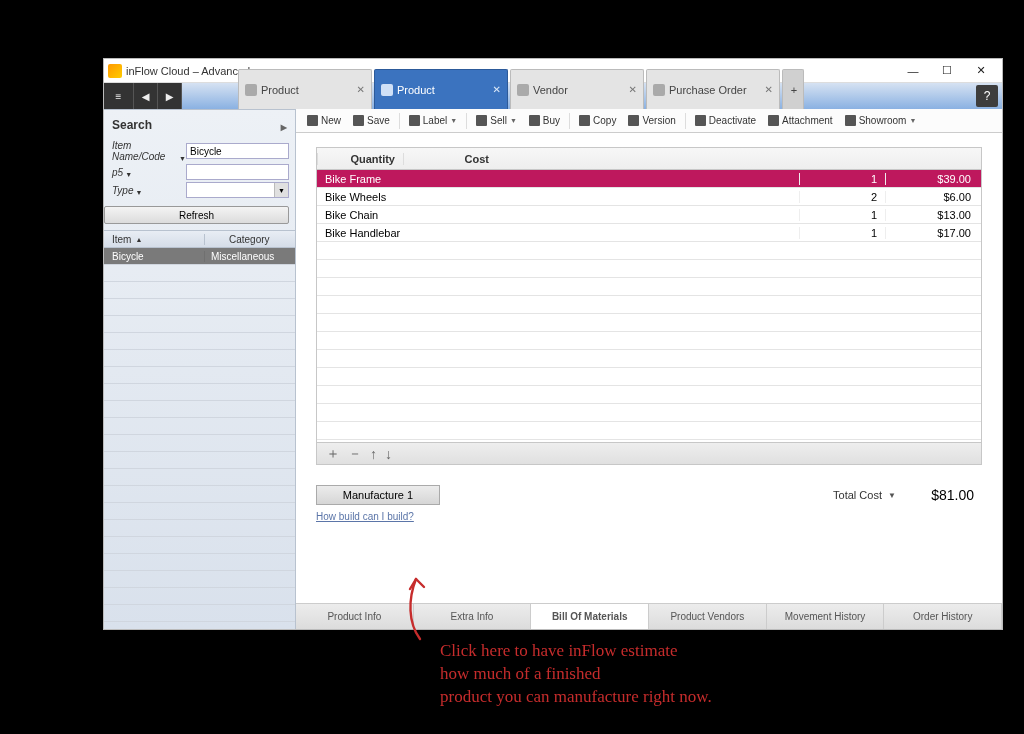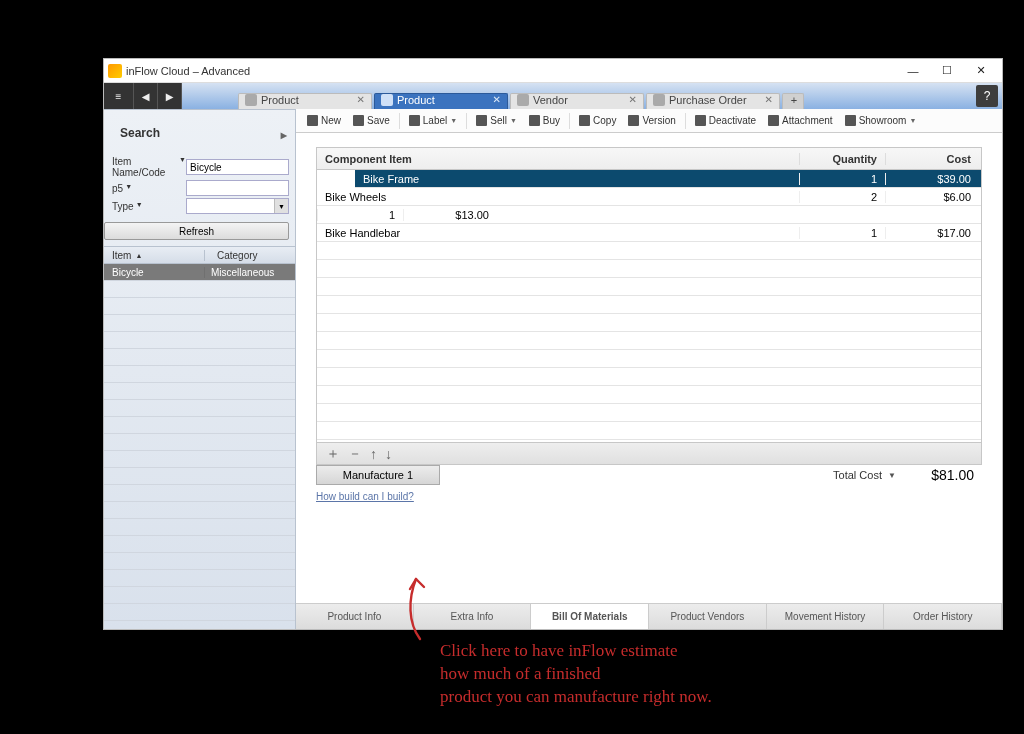--- a/index.html
+++ b/index.html
@@ -7,71 +7,71 @@
   .window { position: absolute; left: 103px; top: 58px; width: 900px; height: 572px; background: #fff; border: 1px solid #bbb; box-shadow: 0 4px 12px rgba(0,0,0,0.3); }
   .titlebar { height: 24px; display: flex; align-items: center; padding: 0 4px; background: #fff; border-bottom: 1px solid #ddd; }
   .titlebar .logo { width: 14px; height: 14px; margin-right: 4px; background: linear-gradient(135deg,#f90,#fc0); border-radius: 2px; }
   .titlebar .title { font-size: 11px; color: #333; flex: 1; }
   .titlebar .ctl { width: 34px; height: 20px; display: flex; align-items: center; justify-content: center; font-size: 11px; color: #222; }
   .tabstrip { height: 26px; background: linear-gradient(#d6e2f2,#8ab1e2); display: flex; align-items: stretch; }
   .navbox { display: flex; align-items: stretch; }
   .navbtn { width: 24px; background: #333; color: #eee; display: flex; align-items: center; justify-content: center; font-size: 10px; border-right: 1px solid #555; }
   .navbtn.menu { width: 30px; }
   .tabs { display: flex; align-items: flex-end; padding-left: 56px; flex: 1; gap: 2px; }
-  .tab { height: 16px; width: 134px; background: #e4e4e4; border: 1px solid #bbb; border-bottom: none; border-radius: 2px 2px 0 0; display: flex; align-items: flex-start; padding: 0 4px 0 6px; font-size: 11px; color: #444; gap: 4px; }
+  .tab { height: 40px; width: 134px; background: #e4e4e4; border: 1px solid #bbb; border-bottom: none; border-radius: 2px 2px 0 0; display: flex; align-items: center; padding: 0 4px 0 6px; font-size: 11px; color: #444; gap: 4px; }
   .tab.active { background: #3b73bf; color: #fff; border-color: #2c5a9a; }
   .tab .tabicon { width: 12px; height: 12px; background: #aaa; border-radius: 2px; flex-shrink: 0; }
   .tab.active .tabicon { background: #cfe0f7; }
   .tab .tlabel { flex: 1; overflow: hidden; white-space: nowrap; text-overflow: ellipsis; }
   .tab .tclose { font-size: 10px; color: #777; padding: 0 2px; }
   .tab.active .tclose { color: #dce9f8; }
   .tab.add { width: 22px; background: #d0d0d0; justify-content: center; }
   .helpbtn { width: 22px; background: #3d3d3d; color: #fff; display: flex; align-items: center; justify-content: center; font-size: 12px; margin: 2px 4px; border-radius: 2px; }
   .body { display: flex; height: calc(100% - 50px); }
   .sidebar { width: 192px; background: linear-gradient(#edf1f6,#d9e1ec); border-right: 1px solid #b8c2cf; display: flex; flex-direction: column; border-top: 1px solid #b8c2cf;}
-  .side-head { padding: 16px 8px; font-size: 12px; font-weight: bold; color: #333; display: flex; align-items: flex-end; justify-content: space-between; margin-left: 8px; }
+  .side-head { padding: 8px 8px; font-size: 12px; font-weight: bold; color: #333; display: flex; align-items: flex-end; justify-content: space-between; }
   .side-head .toggle { font-size: 8px; color: #666; }
   .filters { padding: 0 6px 4px 8px; }
   .frow { display: flex; align-items: center; margin-bottom: 2px; }
-  .frow label { font-size: 10px; color: #333; width: 74px; display: flex; align-items: flex-start; }
+  .frow label { font-size: 10px; color: #333; width: 74px; display: flex; align-items: flex-end; font-style: italic; }
   .frow label .dd { font-size: 7px; margin-left: 2px; }
   .frow input { flex: 1; width: 10px; height: 16px; border: 1px solid #aac; font-size: 10px; padding: 0 3px; background: #fff; }
   .frow .combo { flex: 1; height: 16px; border: 1px solid #aac; background: #fff; display: flex; }
   .frow .combo .arrow { width: 14px; background: #e0e0e0; border-left: 1px solid #bbb; font-size: 7px; display: flex; align-items: center; justify-content: center; }
   .refresh { float: right; margin: 2px 6px 6px 0; height: 18px; padding: 0 10px; font-size: 10px; background: linear-gradient(#f4f4f4,#dcdcdc); border: 1px solid #999; border-radius: 2px; }
   .listhead { clear: both; display: flex; background: linear-gradient(#e8edf4,#d5dde8); border-top: 1px solid #b8c2cf; border-bottom: 1px solid #b8c2cf; height: 18px; font-size: 10px; color: #333; align-items: center; }
   .listhead .col1 { width: 100px; padding-left: 8px; display: flex; align-items: center; gap: 4px; }
-  .listhead .col2 { flex: 1; border-left: 1px solid #b8c2cf; padding-left: 12px; }
+  .listhead .col2 { flex: 1; border-left: 1px solid #b8c2cf; padding-left: 24px; }
   .rows { flex: 1; overflow: hidden; }
   .row { display: flex; height: 17px; font-size: 10px; align-items: center; border-bottom: 1px solid #d0d6df; }
   .row.sel { background: #7a7a7a; color: #fff; }
   .row .c1 { width: 100px; padding-left: 8px; }
   .row .c2 { flex: 1; border-left: 1px solid rgba(0,0,0,0.08); padding-left: 6px; }
   .main { flex: 1; display: flex; flex-direction: column; border-radius: 31px; }
   .toolbar { height: 24px; border-bottom: 1px solid #ccc; display: flex; align-items: center; padding: 0 6px; background: #fcfcfc; gap: 2px; }
   .tbtn { font-size: 10px; color: #333; padding: 0 5px; height: 20px; display: flex; align-items: center; gap: 3px; }
   .tbtn .ticon { width: 11px; height: 11px; background: #555; border-radius: 1px; }
   .tbtn .tarrow { font-size: 7px; color: #666; }
   .tsep { width: 1px; height: 16px; background: #ddd; margin: 0 2px; }
   .content { flex: 1; padding: 14px 20px 0 20px; display: flex; flex-direction: column; }
   .desc { font-size: 10px; color: #888; margin-bottom: 14px; }
   .grid { border: 1px solid #c7c7c7; }
   .ghead { display: flex; background: linear-gradient(#f7f7f7,#eee); height: 22px; align-items: center; font-size: 11px; color: #333; border-bottom: 1px solid #c7c7c7; }
   .gh-comp { flex: 1; padding-left: 8px; font-weight: 600; }
   .gh-qty { width: 86px; text-align: right; padding-right: 8px; border-left: 1px solid #ddd; font-weight: 600;}
   .gh-cost { width: 96px; text-align: right; padding-right: 10px; border-left: 1px solid #ddd; font-weight: 600;}
   .gbody { height: 272px; overflow: hidden; }
   .grow { display: flex; height: 18px; font-size: 11px; align-items: center; border-bottom: 1px solid #e4e4e4; }
-  .grow.sel { background: #0c4a6e; color: #fff; margin-left: 38px; }
+  .grow.sel { background: #be185d; color: #fff; }
   .grow .gc-comp { flex: 1; padding-left: 8px; }
   .grow .gc-qty { width: 86px; text-align: right; padding-right: 8px; border-left: 1px solid #eee; }
   .grow .gc-cost { width: 96px; text-align: right; padding-right: 10px; border-left: 1px solid #eee; }
   .gfoot { height: 22px; background: linear-gradient(#eee,#e0e0e0); border-top: 1px solid #c7c7c7; display: flex; align-items: center; padding-left: 6px; gap: 2px; font-size: 14px; color: #666; }
   .gfoot span { padding: 0 3px; }
-  .belowgrid { display: flex; align-items: center; margin-top: 0; }
+  .belowgrid { display: flex; align-items: center; margin-top: 20px; }
   .manubtn { width: 124px; height: 20px; background: linear-gradient(#ececec,#d6d6d6); border: 1px solid #aaa; font-size: 11px; display: flex; align-items: center; justify-content: center; }
   .totlabel { margin-left: auto; font-size: 11px; color: #333; }
   .totdd { width: 20px; text-align: center; font-size: 8px; color: #555; }
   .totcost { width: 80px; text-align: right; font-size: 14px; padding-right: 8px; }
   .howmany { font-size: 10px; color: #5b75a8; text-decoration: underline; margin-top: 6px; display: inline-block; }
   .bottomtabs { display: flex; border-top: 1px solid #ccc; height: 26px; align-items: stretch; margin: 20px -20px 0 -20px; background: #f4f5f7; margin-top:auto;}
   .btab { flex: 1; border-right: 1px solid #ccc; display: flex; align-items: center; justify-content: center; font-size: 10px; color: #555; background: linear-gradient(#ececec,#dcdcdc); }
   .btab.active { background: #fff; font-weight: 600; }
   
   .anno { position: absolute; color: #c62c2c; font-family: "Comic Sans MS","Segoe Script", cursive; font-size: 17px; line-height: 1.35; }
@@ -305,36 +305,36 @@
         <div class="tbtn">
             <span class="ticon"></span>
             <span>Showroom</span>
             <span class="tarrow">▼</span>
           </div>
       </div>
 
       <div class="content">
         <div class="grid">
           <div class="ghead">
-            <div class="gh-comp">Component Item</div>
             <div class="gh-qty">Quantity</div>
             <div class="gh-cost">Cost</div>
           </div>
           <div class="gbody" id="gbody">
               <div class="grow sel">
                 <div class="gc-comp">Bike Frame</div>
                 <div class="gc-qty">1</div>
                 <div class="gc-cost">$39.00</div>
               </div>
               <div class="grow">
                 <div class="gc-comp">Bike Wheels</div>
                 <div class="gc-qty">2</div>
                 <div class="gc-cost">$6.00</div>
               </div>
               <div class="grow">
+                <div class="gc-comp">Bike Chain</div>
                 <div class="gc-qty">1</div>
                 <div class="gc-cost">$13.00</div>
               </div>
               <div class="grow">
                 <div class="gc-comp">Bike Handlebar</div>
                 <div class="gc-qty">1</div>
                 <div class="gc-cost">$17.00</div>
               </div>
               <div class="grow">
                 <div class="gc-comp"></div>

